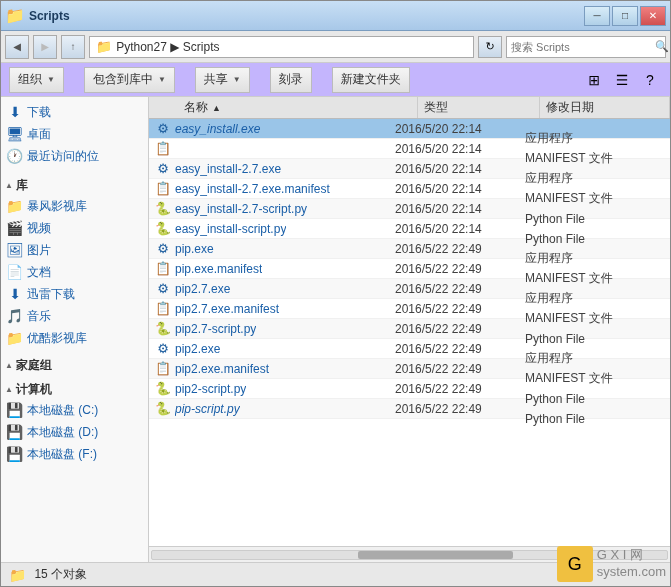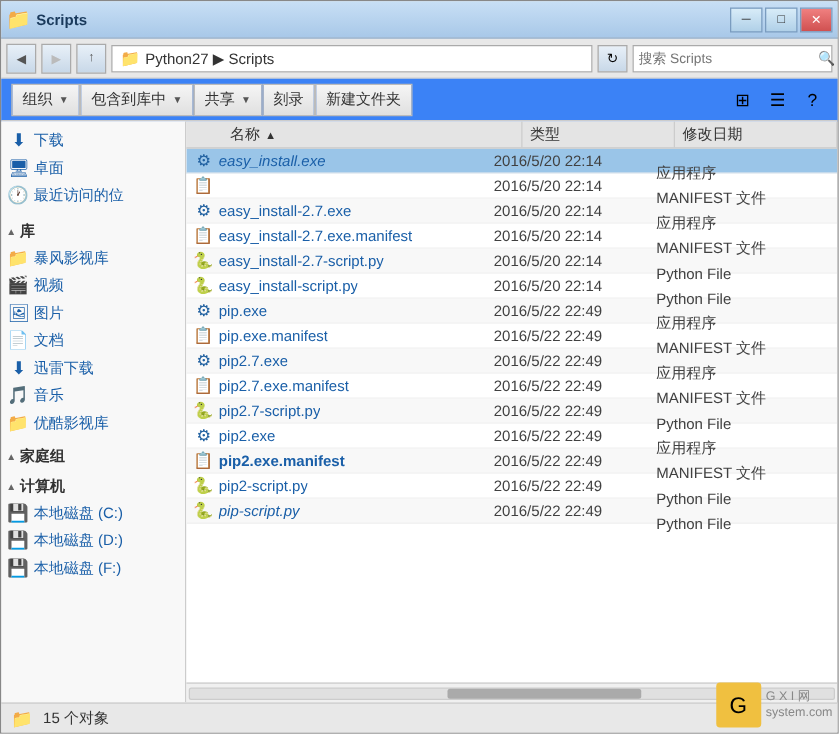--- a/index.html
+++ b/index.html
@@ -121,25 +121,25 @@
       border: none;
       outline: none;
       font-size: 11px;
       color: #888;
       background: transparent;
     }
 
     
     .toolbar {
       height: 34px;
-      background: #3b82f6;
+      background: #c4b5fd;
       display: flex;
       align-items: center;
       padding: 0 8px;
-      gap: 0;
+      gap: 20px;
       border-bottom: 1px solid #ccc;
     }
     .tool-btn {
       height: 26px;
       padding: 0 8px;
       background: linear-gradient(to bottom, #f5f5f5, #e0e0e0);
       border: 1px solid #bbb;
       display: flex;
       align-items: center;
       gap: 3px;
@@ -619,21 +619,21 @@
       <span style="overflow:hidden;text-overflow:ellipsis;">pip2.exe</span>
     </div>
     <div class="file-cell file-cell-date">2016/5/22 22:49</div>
     <div class="file-cell file-cell-type">应用程序</div>
   </div>
           <div class="file-row highlighted" style="background: rgb(248, 248, 248);">
     <div class="file-cell file-cell-name">
       <span class="file-icon">
                 <span style="color:#888;font-size:13px;">📋</span>
               </span>
-      <span style="overflow:hidden;text-overflow:ellipsis;font-weight:bold;">pip2.exe.manifest</span>
+      <span style="overflow:hidden;text-overflow:ellipsis;">pip2.exe.manifest</span>
     </div>
     <div class="file-cell file-cell-date">2016/5/22 22:49</div>
     <div class="file-cell file-cell-type">MANIFEST 文件</div>
   </div>
           <div class="file-row" style="background: white;">
     <div class="file-cell file-cell-name">
       <span class="file-icon">
                 <span style="color:#3070b0;font-size:13px;">🐍</span>
               </span>
       <span style="overflow:hidden;text-overflow:ellipsis;">pip2-script.py</span>
@@ -661,18 +661,18 @@
     </div>
   </div>
 
   <div class="status-bar">
     <span style="font-size:14px;color:#e8b432;">📁</span>
     <span>15 个对象</span>
   </div>
 
   <div style="position:absolute;bottom:4px;right:4px;display:flex;align-items:center;gap:4px;pointer-events:none;">
     <div style="background:#f0c040;width:36px;height:36px;border-radius:3px;display:flex;align-items:center;justify-content:center;font-size:18px;">G</div>
-    <div style="font-size:10px;color:#888;line-height:1.3;">
+    <div style="font-size:13px;color:#888;line-height:1.3;">
       <div>G X I 网</div>
       <div>system.com</div>
     </div>
   </div>
 </div>
 
 </body></html>

